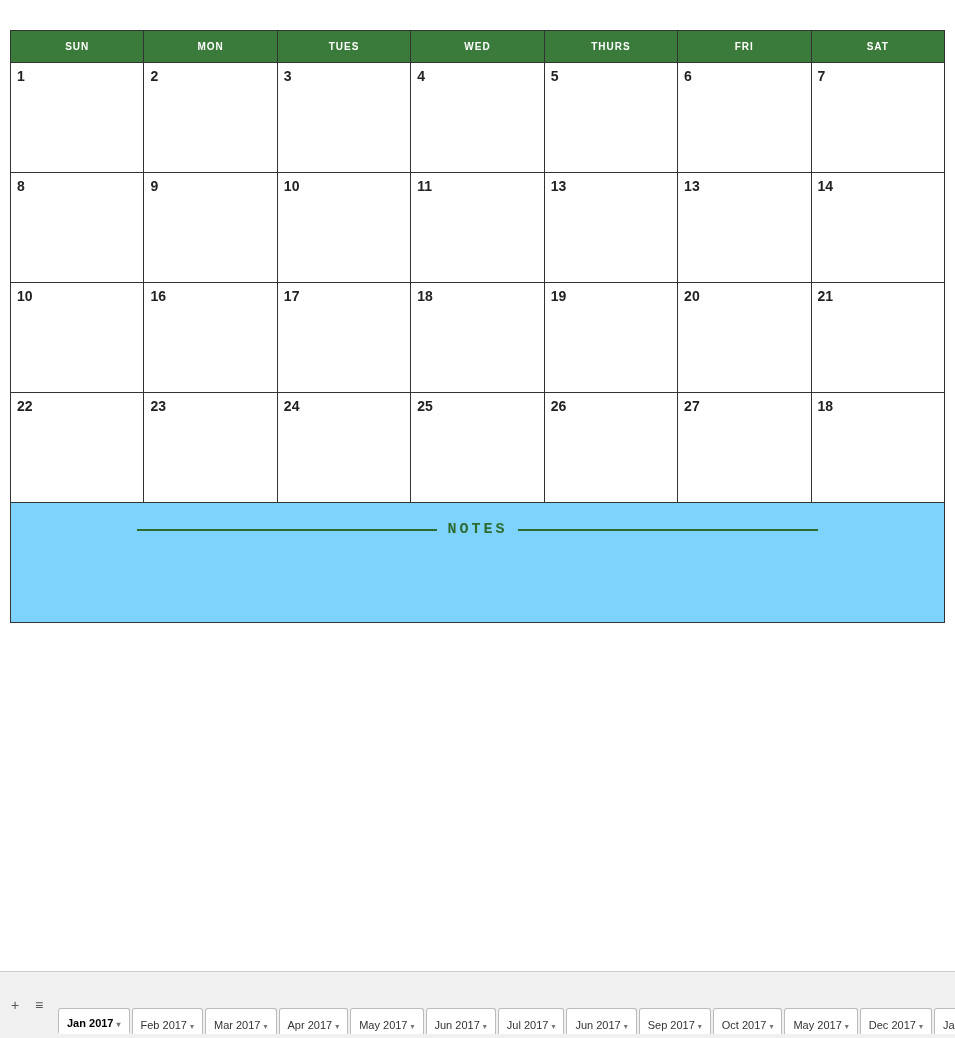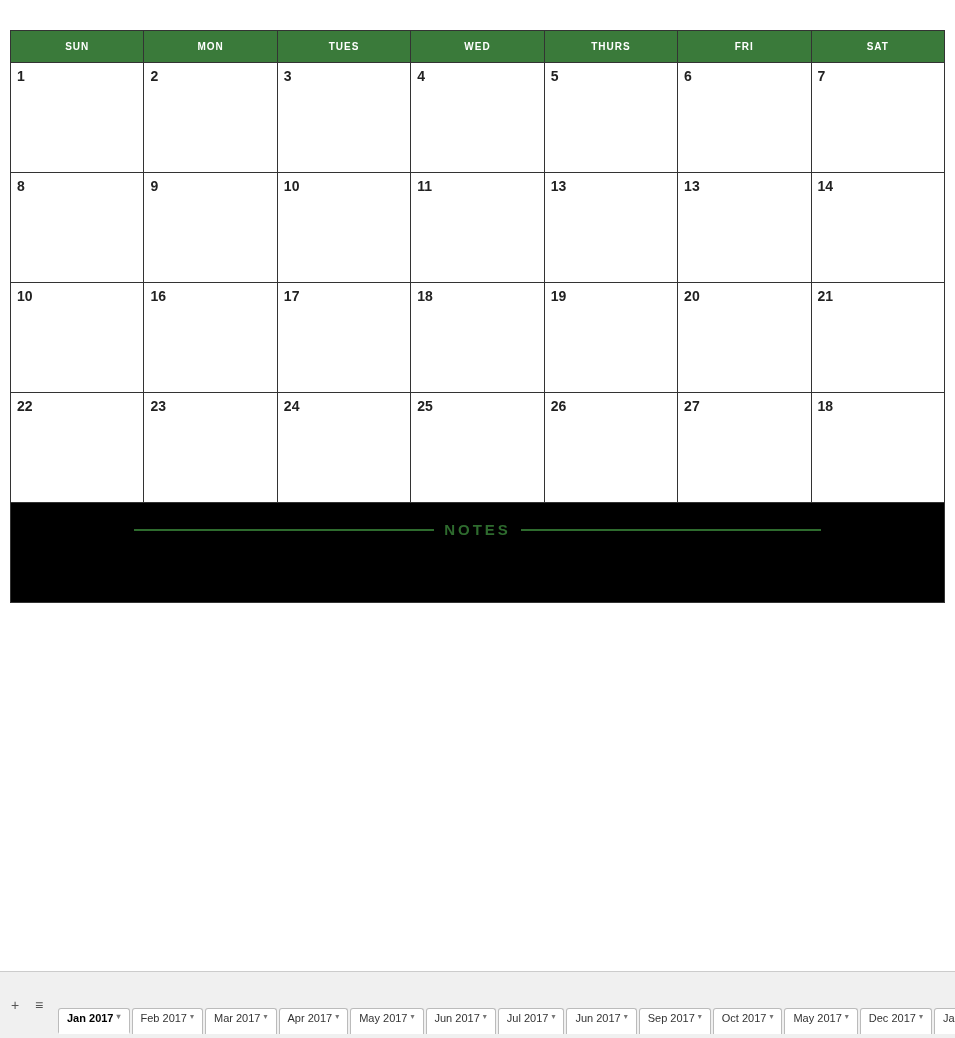--- a/index.html
+++ b/index.html
@@ -53,24 +53,25 @@
       font-weight: bold;
       color: #222;
       background: #fff;
     }
 
     .calendar-grid td.light-green {
       background-color: #d4edda;
     }
 
     .notes-row td {
-      background-color: #000000;
-      height: 100px;
+      background-color: #7dd3fc;
+      height: 120px;
       vertical-align: top;
       padding: 10px;
+      font-family: Liberation Mono, monospace;
     }
 
     .notes-section {
       width: 100%;
       text-align: center;
     }
 
     .notes-label {
       display: flex;
       align-items: center;
@@ -122,21 +123,21 @@
     .sheet-tab {
       background: #fff;
       border: 1px solid #bbb;
       border-bottom: none;
       border-radius: 3px 3px 0 0;
       padding: 3px 8px;
       font-size: 11px;
       color: #333;
       cursor: pointer;
       display: flex;
-      align-items: flex-start;
+      align-items: flex-end;
       gap: 3px;
       white-space: nowrap;
       height: 26px;
       margin-top: 32px;
     }
 
     .sheet-tab.active {
       background: #fff;
       border-bottom: 2px solid #fff;
       font-weight: bold;

